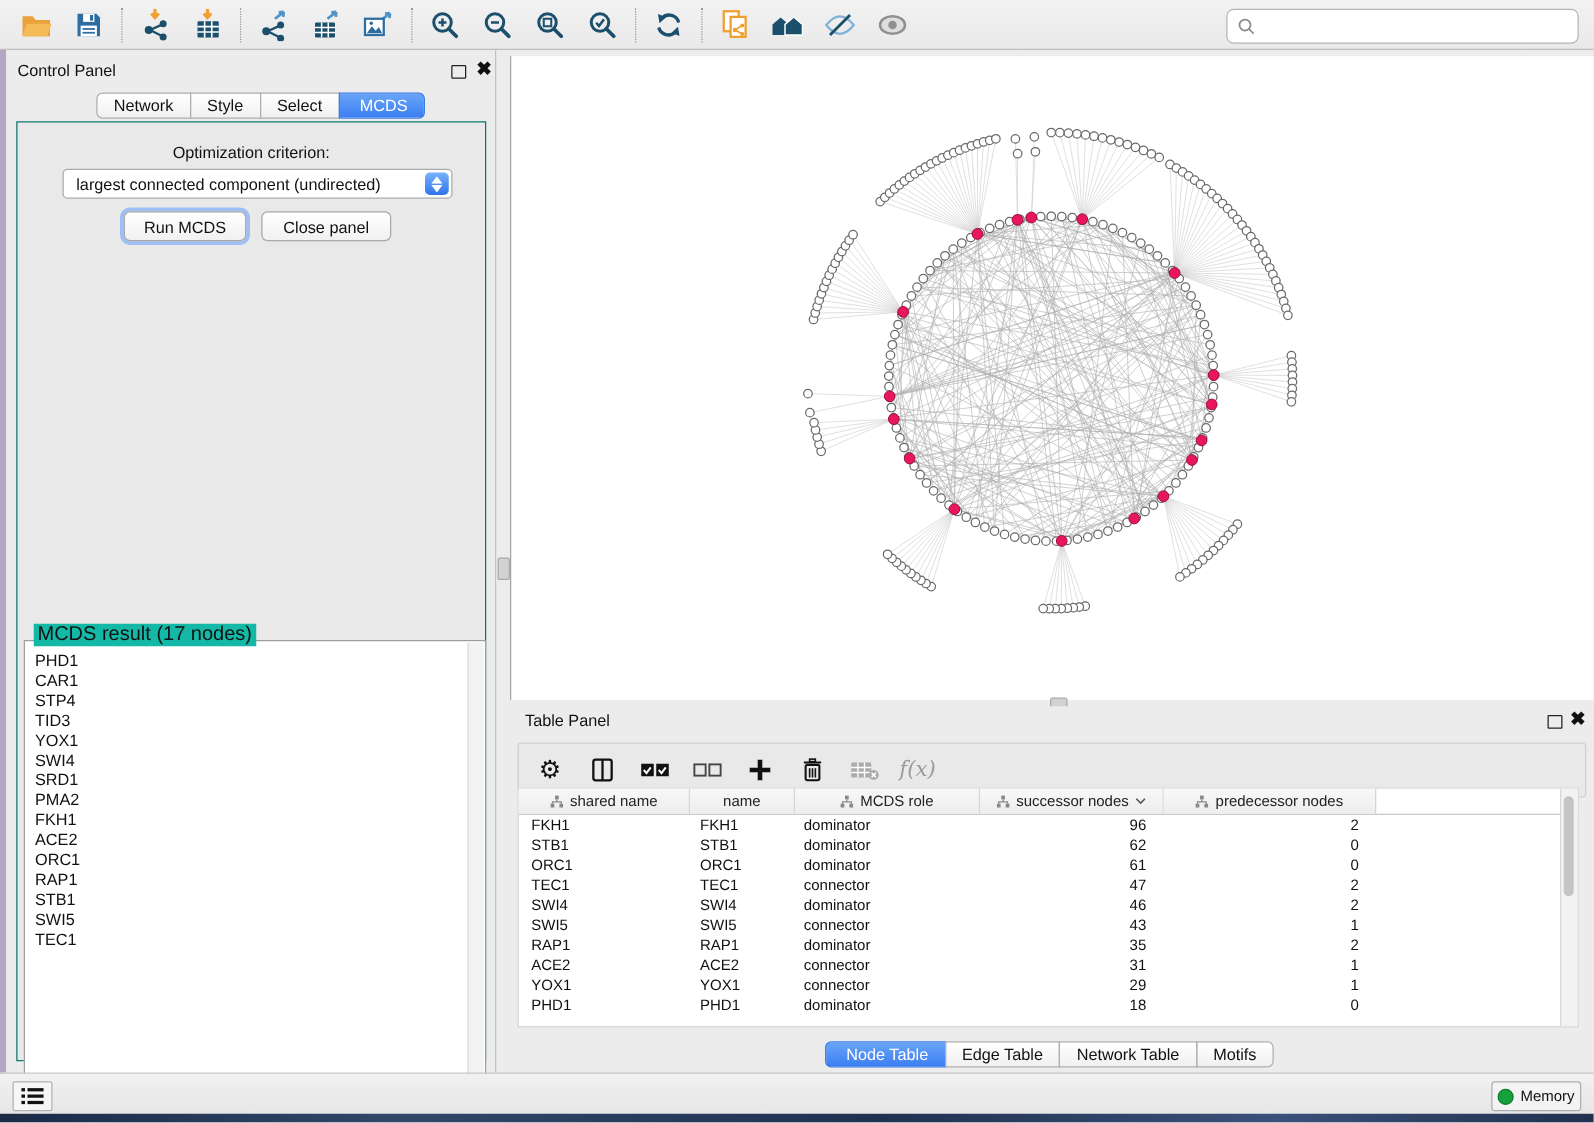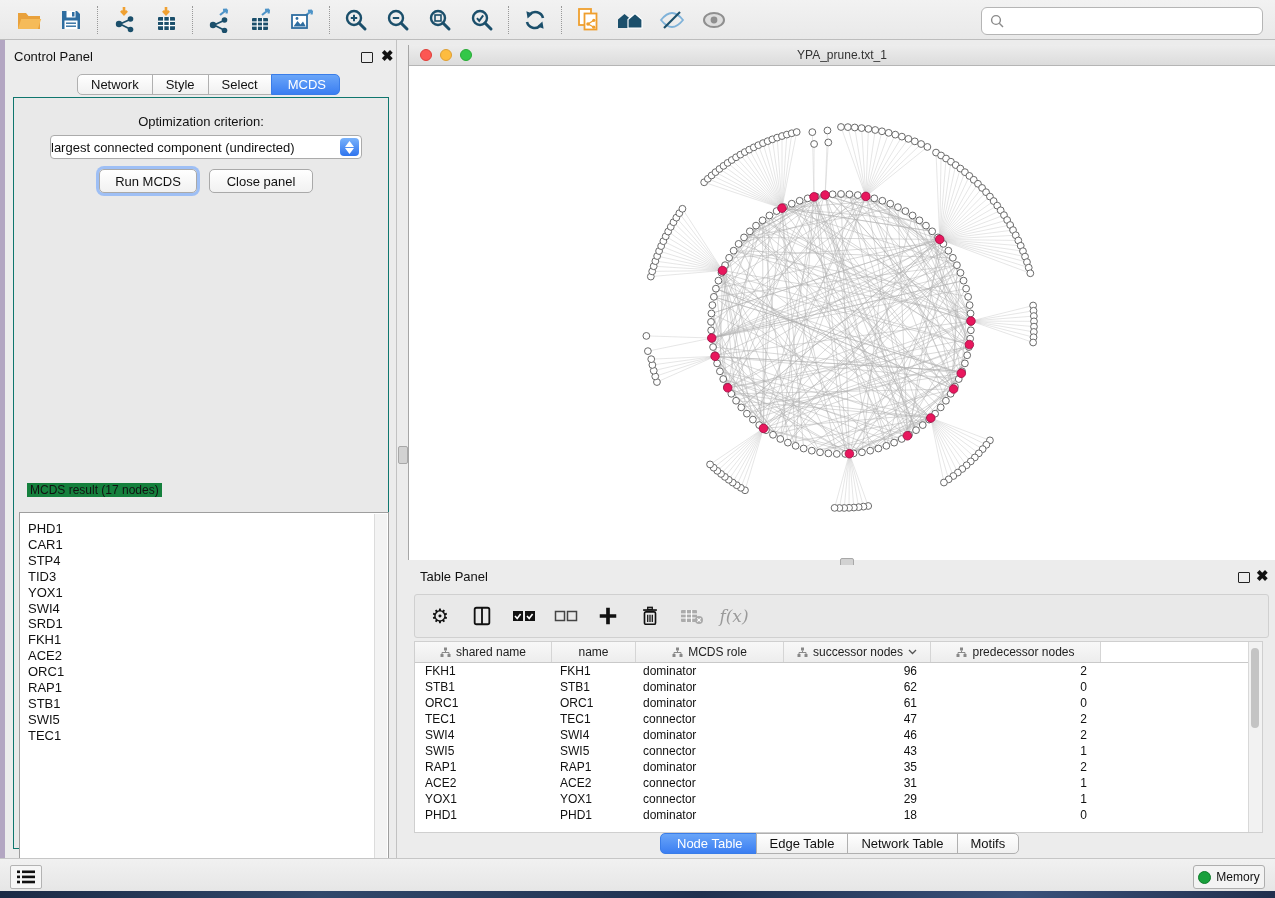--- a/index.html
+++ b/index.html
@@ -31,31 +31,31 @@
   .cp-tabs{left:72px;top:34px;}
   .tab{border:1px solid #b0b0b0;margin-left:-1px;background:linear-gradient(#ffffff,#f0f0f0);
        padding:0 13px;height:19px;line-height:19px;font-size:13px;white-space:nowrap;cursor:default;}
   .tab:first-child{border-radius:5px 0 0 5px;margin-left:0;}
   .tab:last-child{border-radius:0 5px 5px 0;}
   .tab.active{background:linear-gradient(#69a5f8,#3b7ef2);border-color:#3a7de8;color:#fff;padding-left:16px;}
   .cp-content{position:absolute;left:8px;top:57px;width:376px;height:752px;background:#e9e9e9;
               border:1px solid #0f766e;box-sizing:border-box;}
   .crit-label{position:absolute;left:0;top:16px;width:100%;text-align:center;font-size:13px;}
   .select{position:absolute;left:36px;top:37px;width:312px;height:24px;background:#fff;border:1px solid #ababab;
-          border-radius:4px;box-sizing:border-box;font-size:13px;display:flex;align-items:center;}
+          border-radius:4px;box-sizing:border-box;font-size:13px;display:flex;align-items:center;padding-left:10px;}
   .stepper{position:absolute;right:2px;top:2px;width:19px;height:18px;border-radius:4px;
            background:linear-gradient(#79b2fb,#2f74ee);display:flex;flex-direction:column;
            align-items:center;justify-content:center;gap:1px;}
   .btn{position:absolute;height:24px;background:linear-gradient(#ffffff,#f1f1f1);border:1px solid #a9a9a9;
        border-radius:5px;font-size:13px;font-family:"Liberation Sans",sans-serif;color:#111;}
   .run-btn{left:85px;top:71px;width:98px;box-shadow:0 0 0 3px rgba(97,157,255,.55);}
   .closep-btn{left:195px;top:71px;width:104px;}
   .mcds-box{position:absolute;left:5px;top:414px;width:370px;height:364px;background:#fff;
             border:1px solid #9e9e9e;box-sizing:border-box;}
-  .mcds-legend{position:absolute;left:13px;top:385px;font-size:12px;background:#15803d;padding:0 3px;z-index:2;}
+  .mcds-legend{position:absolute;left:13px;top:401px;font-size:16px;background:#14b8a6;padding:0 3px;z-index:2;}
   .mcds-list{position:absolute;left:1px;top:1px;right:13px;bottom:1px;overflow:hidden;padding:7px 0 0 7px;}
   .mcds-item{font-size:13px;line-height:15.9px;}
   .mcds-scroll{position:absolute;right:1px;top:1px;width:12px;bottom:1px;background:#f3f3f3;border-left:1px solid #dcdcdc;}
   
   .net-window{position:absolute;left:408px;top:45px;width:867px;height:515px;background:#fff;
               border-left:1px solid #a6a6a6;box-sizing:border-box;}
   .net-titlebar{position:relative;height:20px;background:linear-gradient(#ededed,#dcdcdc);
                 border-bottom:1px solid #b5b5b5;}
   .light{position:absolute;top:4px;width:12px;height:12px;border-radius:50%;box-sizing:border-box;}
   .light.red{left:11px;background:#fc5753;border:1px solid #df3e39;}
@@ -71,21 +71,21 @@
   .table-panel{position:absolute;left:408px;top:565px;width:867px;height:293px;background:#ececec;}
   .tp-title{position:absolute;left:12px;top:4px;font-size:13px;}
   .tp-float{left:830px;top:7px;}
   .tp-close{left:848px;top:6px;}
   .tp-toolbar{position:absolute;left:6px;top:29px;width:855px;height:44px;background:#e9e9e9;
               border:1px solid #d0d0d0;border-radius:3px;box-sizing:border-box;
               display:flex;align-items:center;padding-left:12px;gap:16px;}
   .ticon{width:26px;height:26px;display:flex;align-items:center;justify-content:center;}
   .gear-glyph{font-size:20px;line-height:20px;color:#111;}
   .fx-glyph{font-family:"DejaVu Serif",serif;font-style:italic;font-size:17px;color:#9a9a9a;}
-  .table-wrap{position:absolute;left:6px;top:76px;width:849px;height:192px;background:#fff;
+  .table-wrap{position:absolute;left:6px;top:65px;width:849px;height:192px;background:#fff;
               border:1px solid #cfcfcf;box-sizing:border-box;}
   .thead{display:flex;height:20px;border-bottom:1px solid #c9c9c9;background:#fff;}
   .hcell{display:flex;align-items:center;justify-content:center;gap:5px;font-size:12px;color:#222;
          background:linear-gradient(#f8f8f8,#ededed);border-right:1px solid #d5d5d5;box-sizing:border-box;}
   .hcell:nth-child(1){width:137px;}
   .hcell:nth-child(2){width:84px;}
   .hcell:nth-child(3){width:148px;}
   .hcell:nth-child(4){width:147px;}
   .hcell:nth-child(5){width:170px;}
   .trow{display:flex;height:16px;}
@@ -292,42 +292,37 @@
     <span class="mcds-legend">MCDS result (17 nodes)</span>
     <div class="mcds-box">
       <div class="mcds-list" id="mcds-list">
           <div class="mcds-item">PHD1</div>
           <div class="mcds-item">CAR1</div>
           <div class="mcds-item">STP4</div>
           <div class="mcds-item">TID3</div>
           <div class="mcds-item">YOX1</div>
           <div class="mcds-item">SWI4</div>
           <div class="mcds-item">SRD1</div>
+          <div class="mcds-item">PMA2</div>
           <div class="mcds-item">FKH1</div>
           <div class="mcds-item">ACE2</div>
           <div class="mcds-item">ORC1</div>
           <div class="mcds-item">RAP1</div>
           <div class="mcds-item">STB1</div>
           <div class="mcds-item">SWI5</div>
           <div class="mcds-item">TEC1</div>
         </div>
       <div class="mcds-scroll"></div>
     </div>
   </div>
 </section>
 
 <div class="vsplit-handle"></div>
 
 <section class="net-window">
-  <div class="net-titlebar">
-    <span class="light red"></span>
-    <span class="light yellow"></span>
-    <span class="light green"></span>
-    <span class="net-title">YPA_prune.txt_1</span>
-  </div>
   <svg id="net" width="865" height="494">
       <line x1="561.1656646840271" y1="272.70479740538696" x2="481.2622041384599" y2="137.69524014644847" stroke="#b0b0b0" stroke-width="0.6" opacity="0.8"></line>
       <line x1="314.2294627002019" y1="313.0463490534737" x2="485.13206516456233" y2="376.6464649762002" stroke="#b0b0b0" stroke-width="0.6" opacity="0.8"></line>
       <line x1="406.89640245862853" y1="130.44683700322892" x2="448.79445786140286" y2="129.08938684056474" stroke="#b0b0b0" stroke-width="0.6" opacity="0.8"></line>
       <line x1="303.3782429392737" y1="239.12028573808627" x2="312.50872032654445" y2="206.79615168759267" stroke="#b0b0b0" stroke-width="0.6" opacity="0.8"></line>
       <line x1="561.574095361694" y1="247.48554275301746" x2="492.7006021202413" y2="372.9584137949031" stroke="#b0b0b0" stroke-width="0.6" opacity="0.8"></line>
       <line x1="360.4335982482455" y1="149.47235310619476" x2="559.9429429757796" y2="281.034828905299" stroke="#b0b0b0" stroke-width="0.6" opacity="0.8"></line>
       <line x1="324.64546252094664" y1="184.68558611938215" x2="543.8750250545103" y2="191.78837889726083" stroke="#b0b0b0" stroke-width="0.6" opacity="0.8"></line>
       <line x1="327.0758219410908" y1="334.75230849076996" x2="332.2640291627718" y2="341.38306855204814" stroke="#b0b0b0" stroke-width="0.6" opacity="0.8"></line>
       <line x1="534.3837676650691" y1="177.89029947187947" x2="302.8343353159729" y2="272.70479740538696" stroke="#b0b0b0" stroke-width="0.6" opacity="0.8"></line>

